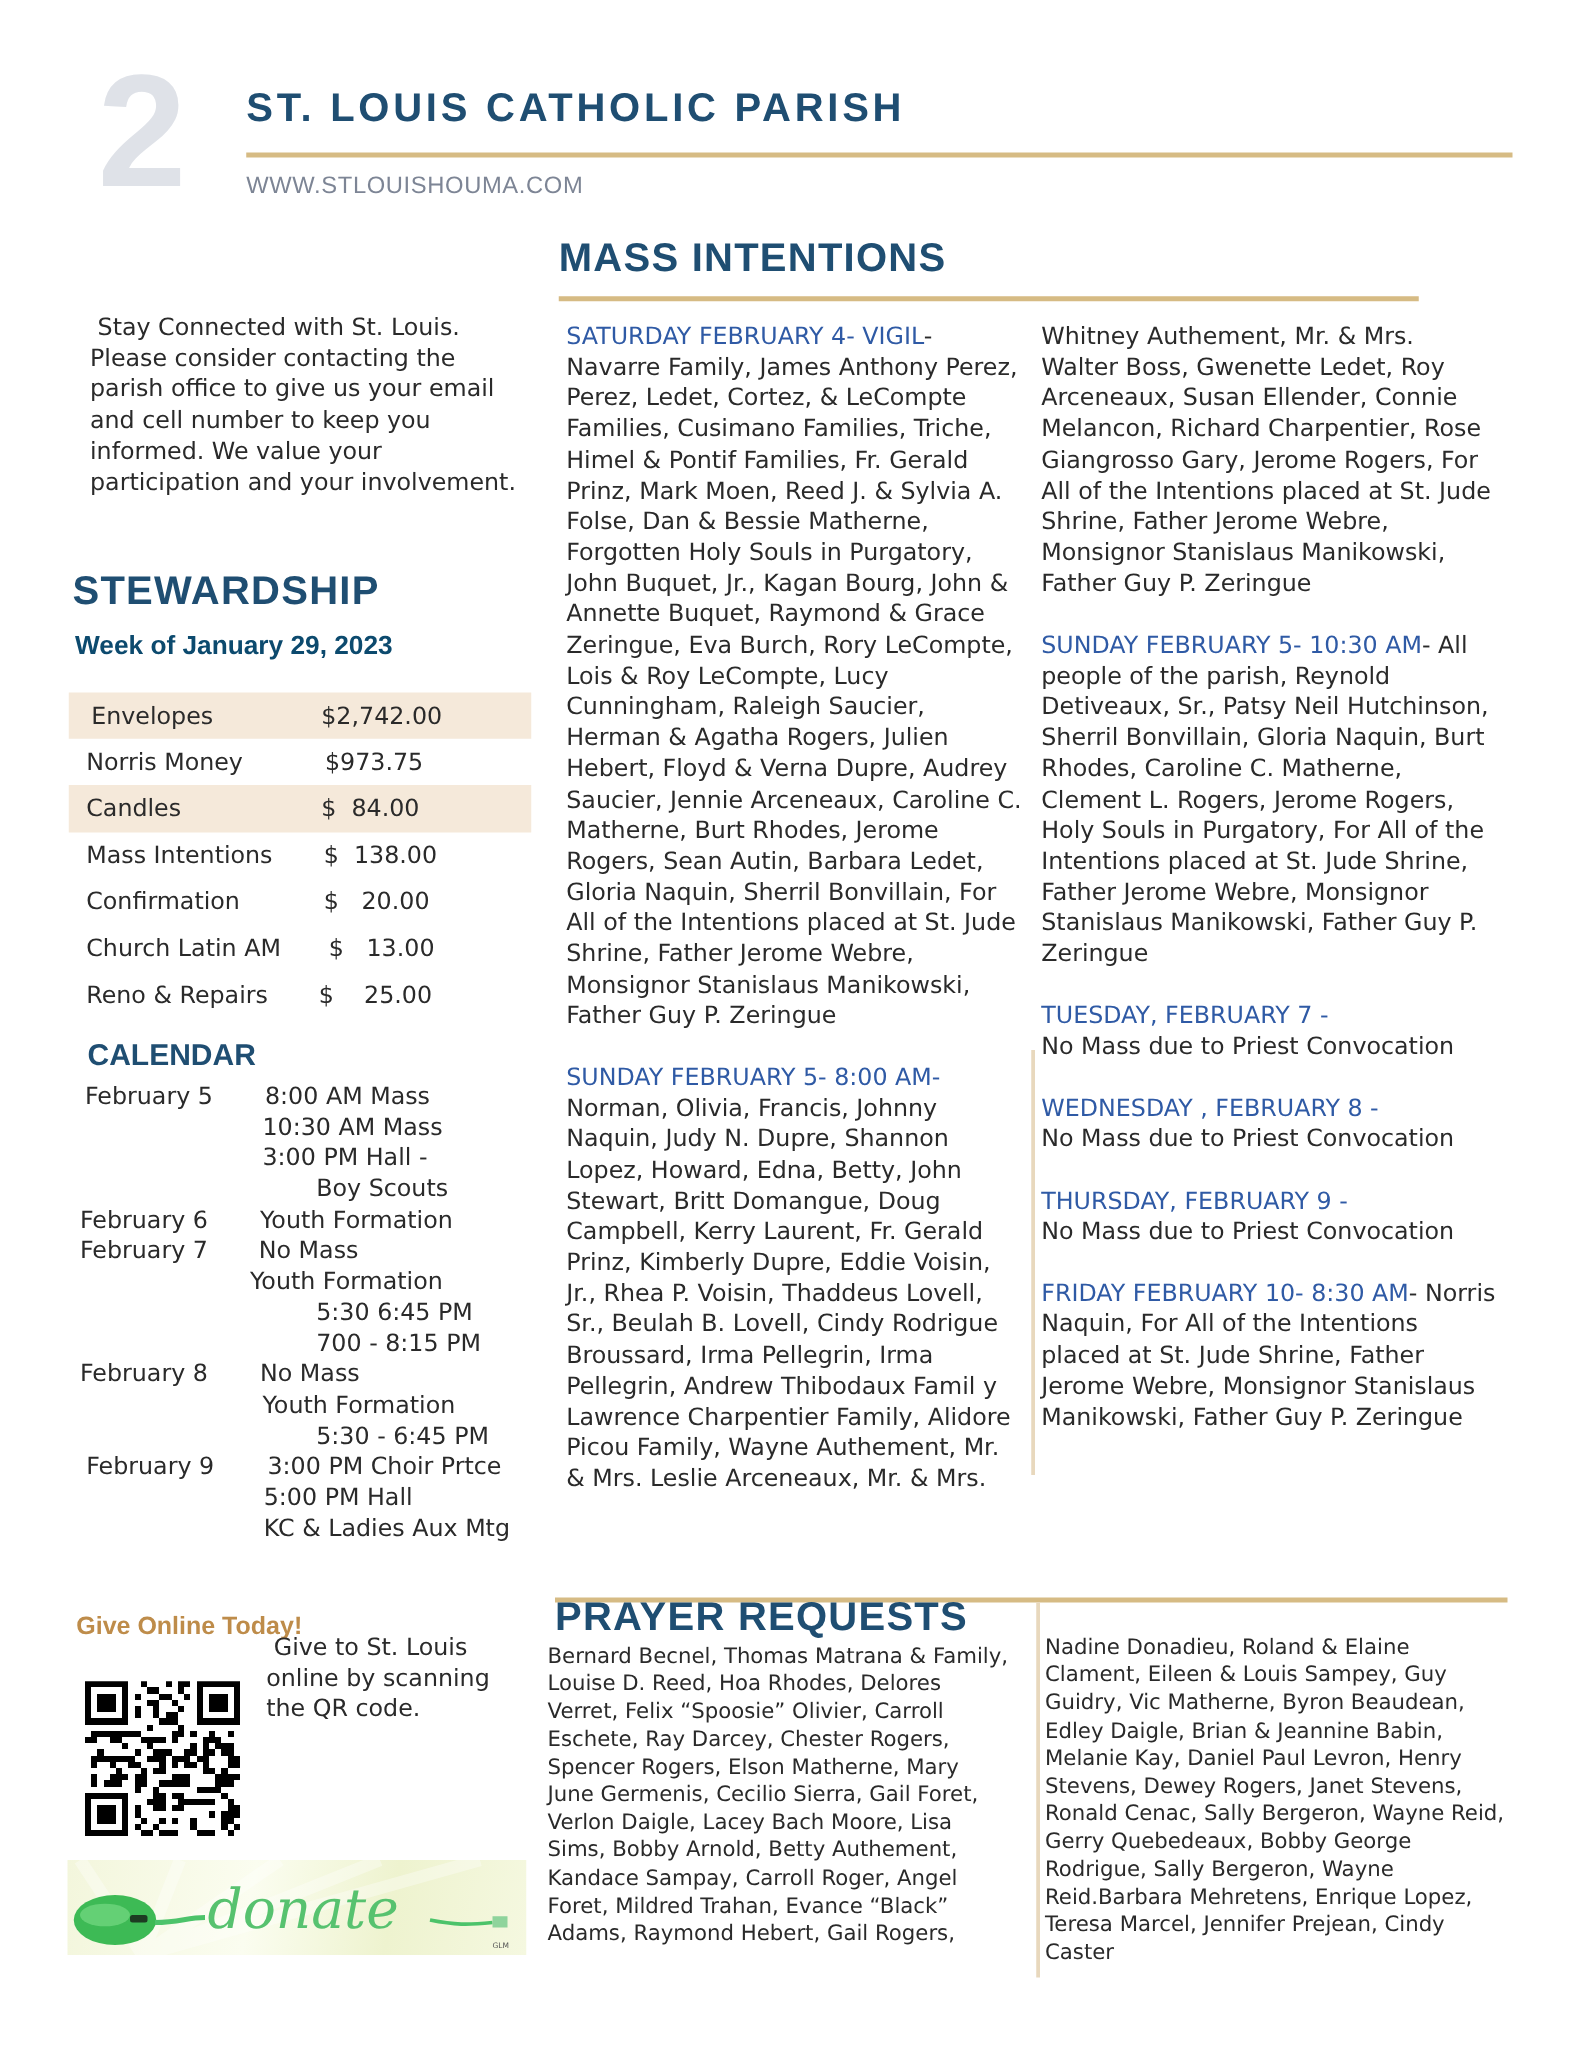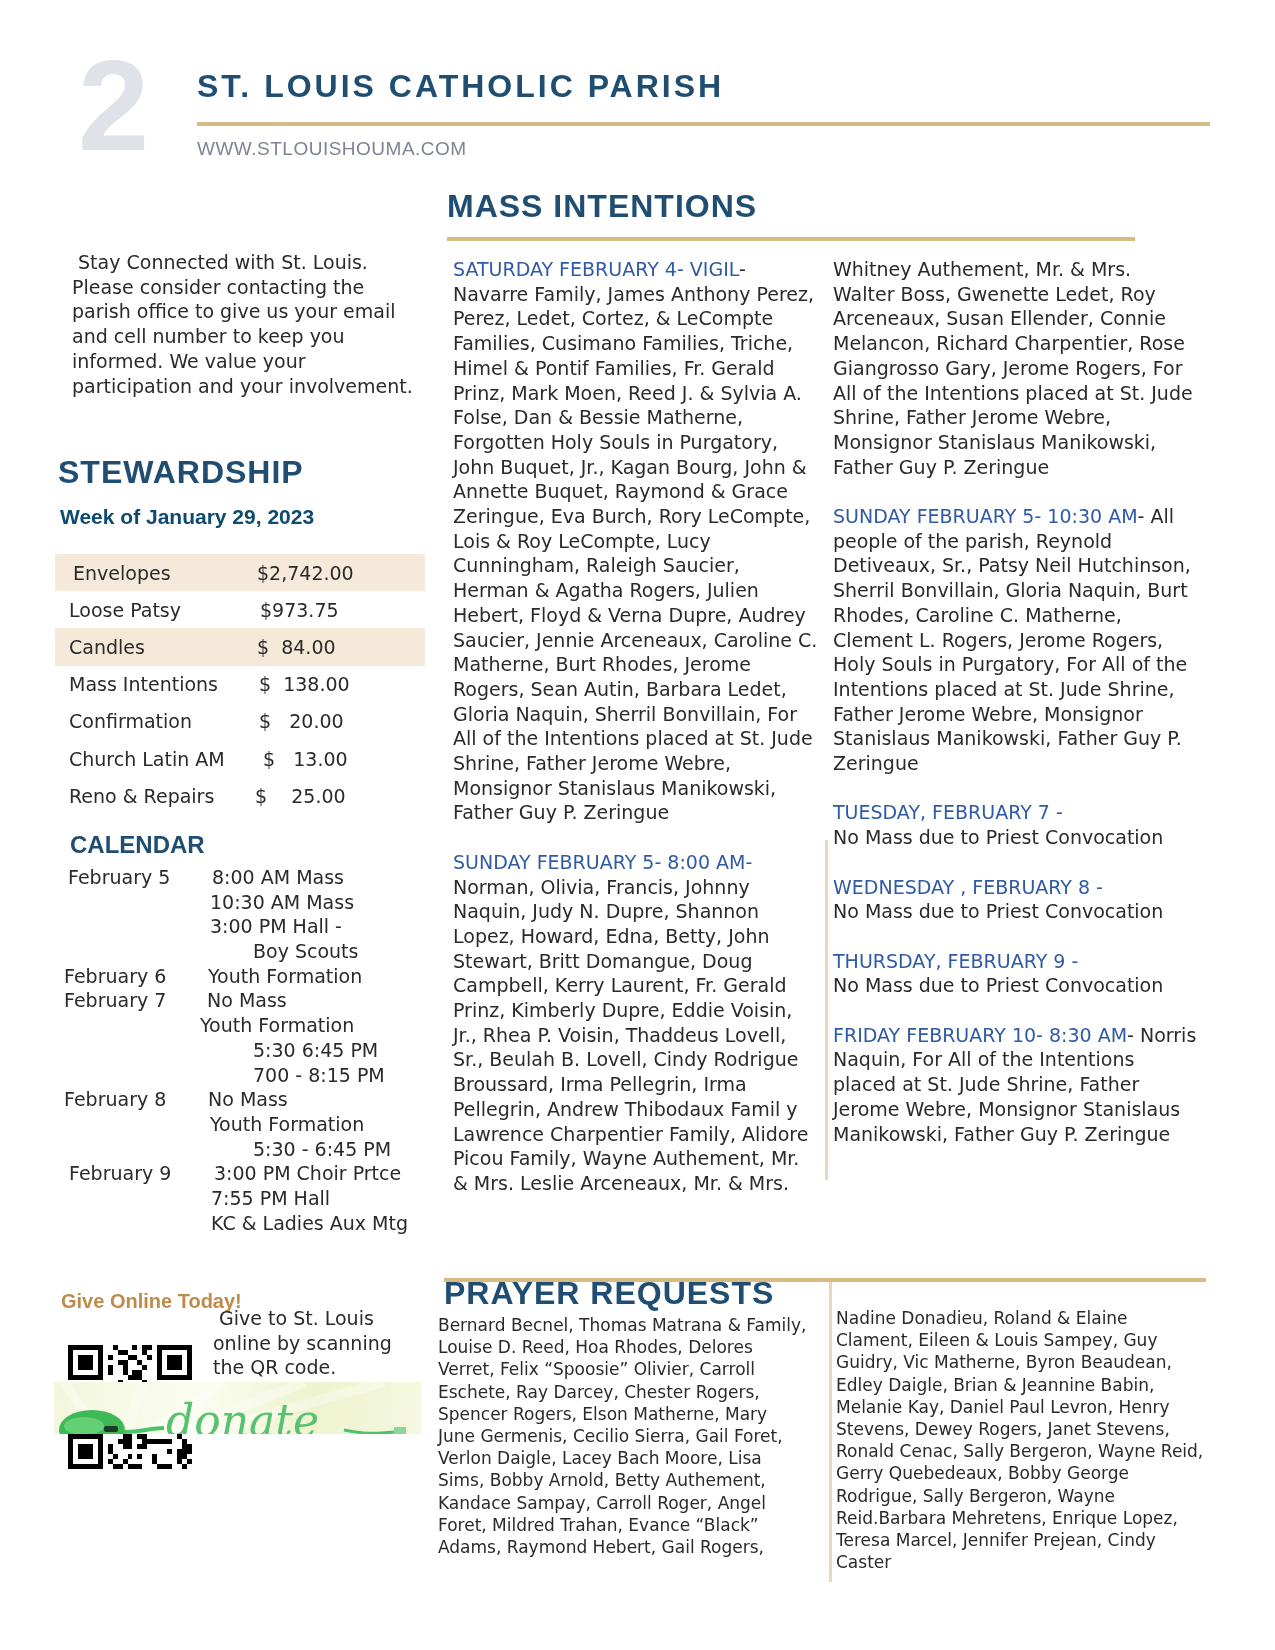--- a/index.html
+++ b/index.html
@@ -27,21 +27,21 @@
   .stew-label { position:absolute; left:14px; }
   .stew-amt { position:absolute; left:202px; white-space:pre; }
   .cal-head { left:70px; top:831px; font-size:24px; }
   .cal { left:62px; top:865px; width:370px; }
   .cal-line { position:relative; height:24.7px; font-size:19px; line-height:24.7px; white-space:pre; }
   .cal-line span { position:absolute; }
   .give-head { left:61px; top:1290px; font-family:"Liberation Sans", sans-serif; font-weight:bold;
                font-size:20px; color:#be8c4a; }
   .qr { left:68px; top:1345px; width:124px; height:124px; }
   .give-text { left:213px; top:1306px; width:200px; }
-  .donate { left:54px; top:1382px; width:367px; height:52px;
+  .donate { left:54px; top:1488px; width:367px; height:76px;
             background:linear-gradient(100deg,#f3f6dc 0%,#fbfdf0 40%,#eef3cf 70%,#f5f8e0 100%); overflow:hidden; }
   .intent-col { width:365px; }
   .col1 { left:453px; top:257px; }
   .col2 { left:833px; top:257px; }
   .intent-block { margin-bottom:24.7px; }
   .intent-day { color:#2f5aa5; }
   .vline { width:3px; background:#e8d8bd; }
   .prayer-rule { left:444px; top:1278px; width:762px; height:4px; background:#d6bb84; }
   .prayer-head { left:444px; top:1275px; font-size:32px; letter-spacing:1px; }
   .prayer-text { font-size:17px; line-height:22.2px; color:#2a2a2a; width:370px; }
@@ -63,21 +63,21 @@
 
 <div class="abs sec-head stew-head">STEWARDSHIP</div>
 <div class="abs stew-week">Week of January 29, 2023</div>
 
 <div class="abs stew-table">
   <div class="stew-row shade">
     <span class="stew-label" style="left:18px">Envelopes</span>
     <span class="stew-amt">$2,742.00</span>
   </div>
   <div class="stew-row">
-    <span class="stew-label">Loose Patsy</span>
+    <span class="stew-label">Norris Money</span>
     <span class="stew-amt" style="left:205px">$973.75</span>
   </div>
   <div class="stew-row shade">
     <span class="stew-label">Candles</span>
     <span class="stew-amt">$  84.00</span>
   </div>
   <div class="stew-row">
     <span class="stew-label">Mass Intentions</span>
     <span class="stew-amt" style="left:204px">$  138.00</span>
   </div>
@@ -103,21 +103,21 @@
     <div class="cal-line"><span style="left: 0px;"></span><span style="left: 191px;">Boy Scouts</span></div>
     <div class="cal-line"><span style="left: 2px;">February 6</span><span style="left: 146px;">Youth Formation</span></div>
     <div class="cal-line"><span style="left: 2px;">February 7</span><span style="left: 145px;">No Mass</span></div>
     <div class="cal-line"><span style="left: 0px;"></span><span style="left: 138px;">Youth Formation</span></div>
     <div class="cal-line"><span style="left: 0px;"></span><span style="left: 191px;">5:30 6:45 PM</span></div>
     <div class="cal-line"><span style="left: 0px;"></span><span style="left: 191px;">700 - 8:15 PM</span></div>
     <div class="cal-line"><span style="left: 2px;">February 8</span><span style="left: 146px;">No Mass</span></div>
     <div class="cal-line"><span style="left: 0px;"></span><span style="left: 148px;">Youth Formation</span></div>
     <div class="cal-line"><span style="left: 0px;"></span><span style="left: 191px;">5:30 - 6:45 PM</span></div>
     <div class="cal-line"><span style="left: 7px;">February 9</span><span style="left: 152px;">3:00 PM Choir Prtce</span></div>
-    <div class="cal-line"><span style="left: 0px;"></span><span style="left: 149px;">7:55 PM Hall</span></div>
+    <div class="cal-line"><span style="left: 0px;"></span><span style="left: 149px;">5:00 PM Hall</span></div>
     <div class="cal-line"><span style="left: 0px;"></span><span style="left: 149px;">KC &amp; Ladies Aux Mtg</span></div>
   </div>
 
 <div class="abs give-head">Give Online Today!</div>
 
 <div class="abs qr">
   <svg width="124" height="124" viewBox="0 0 25 25" shape-rendering="crispEdges" id="qr-svg">
       <rect x="9" y="0" width="1" height="1" fill="#000"></rect>
       <rect x="13" y="0" width="1" height="1" fill="#000"></rect>
       <rect x="15" y="0" width="1" height="1" fill="#000"></rect>

